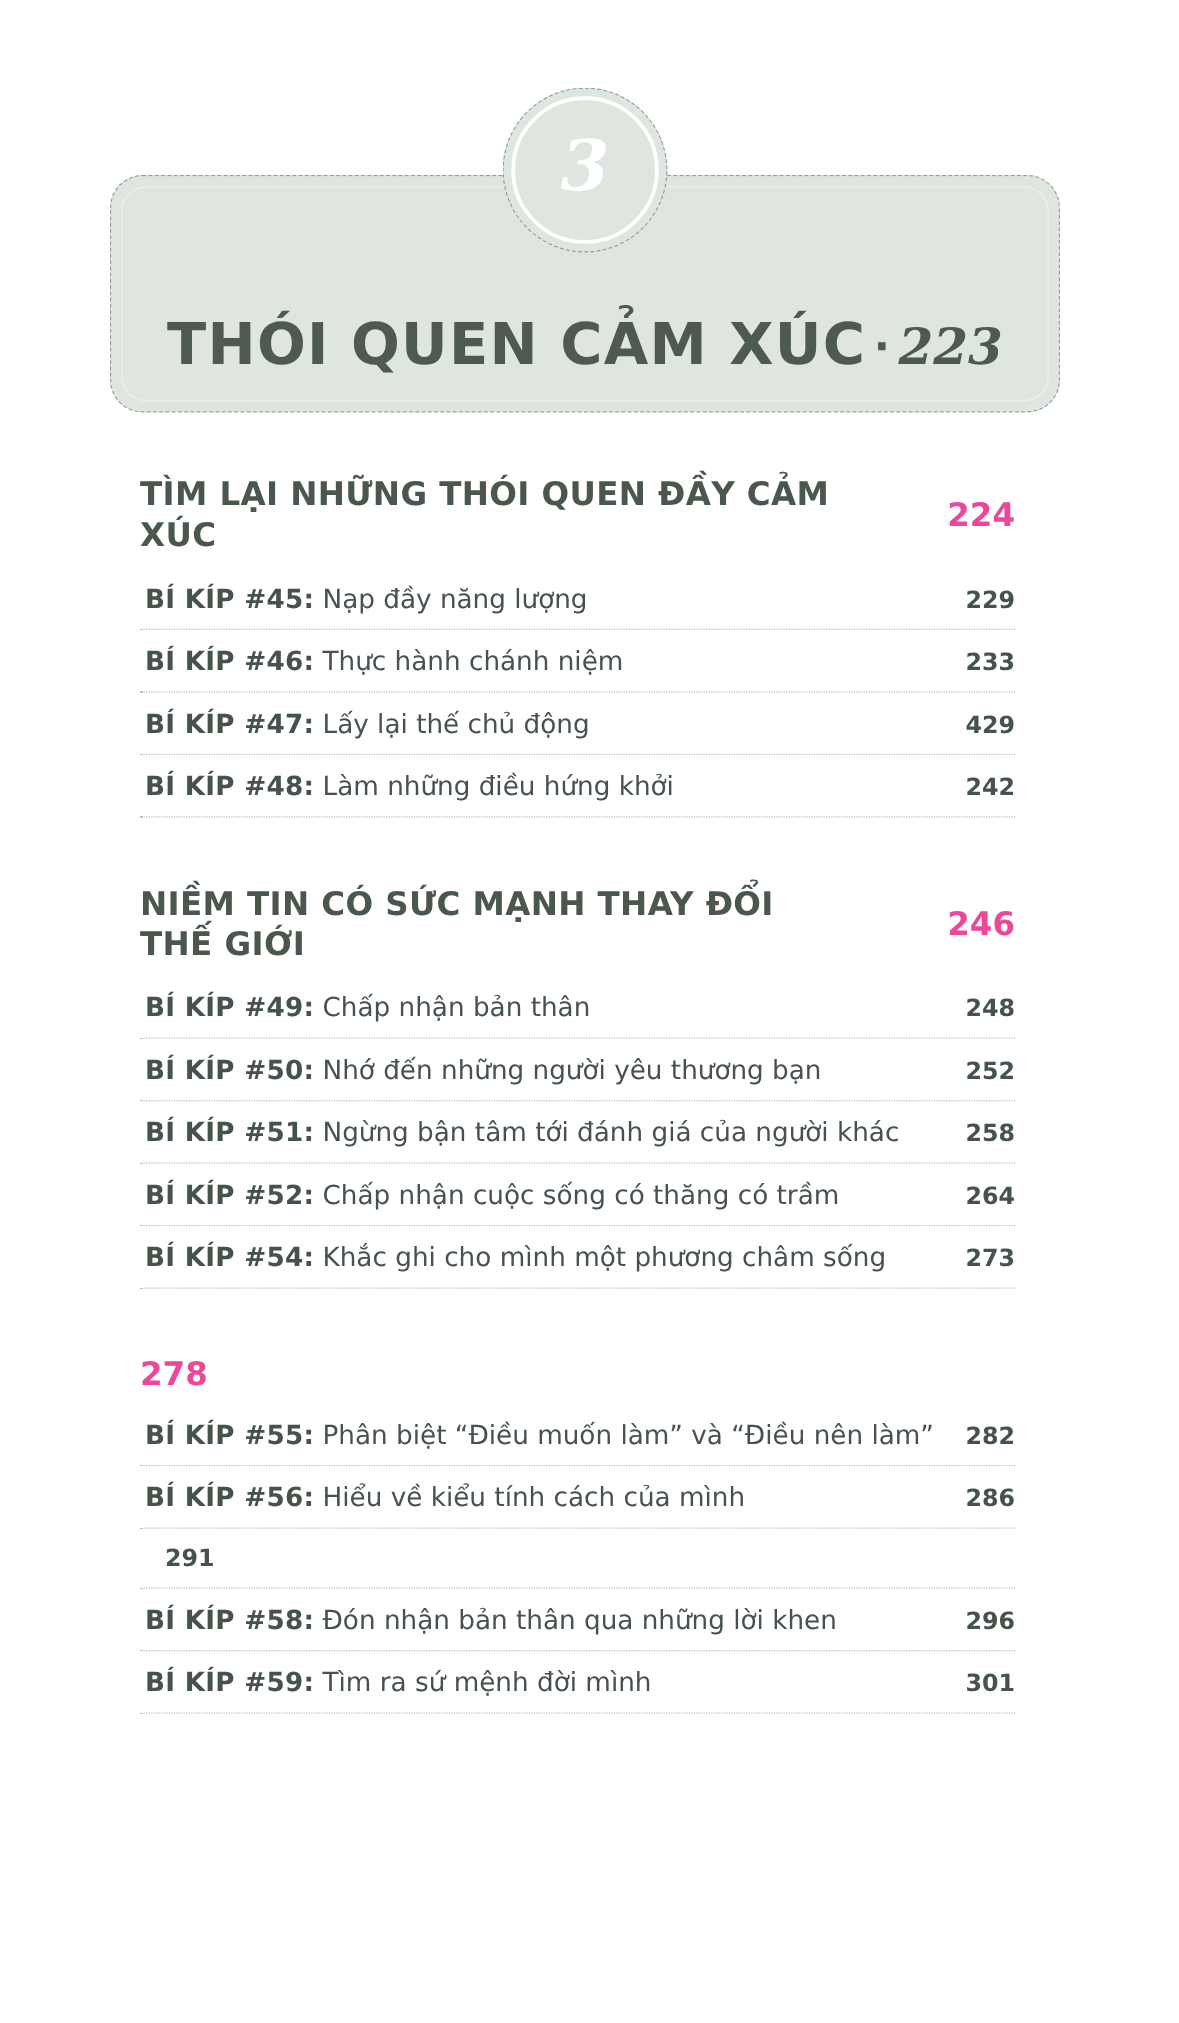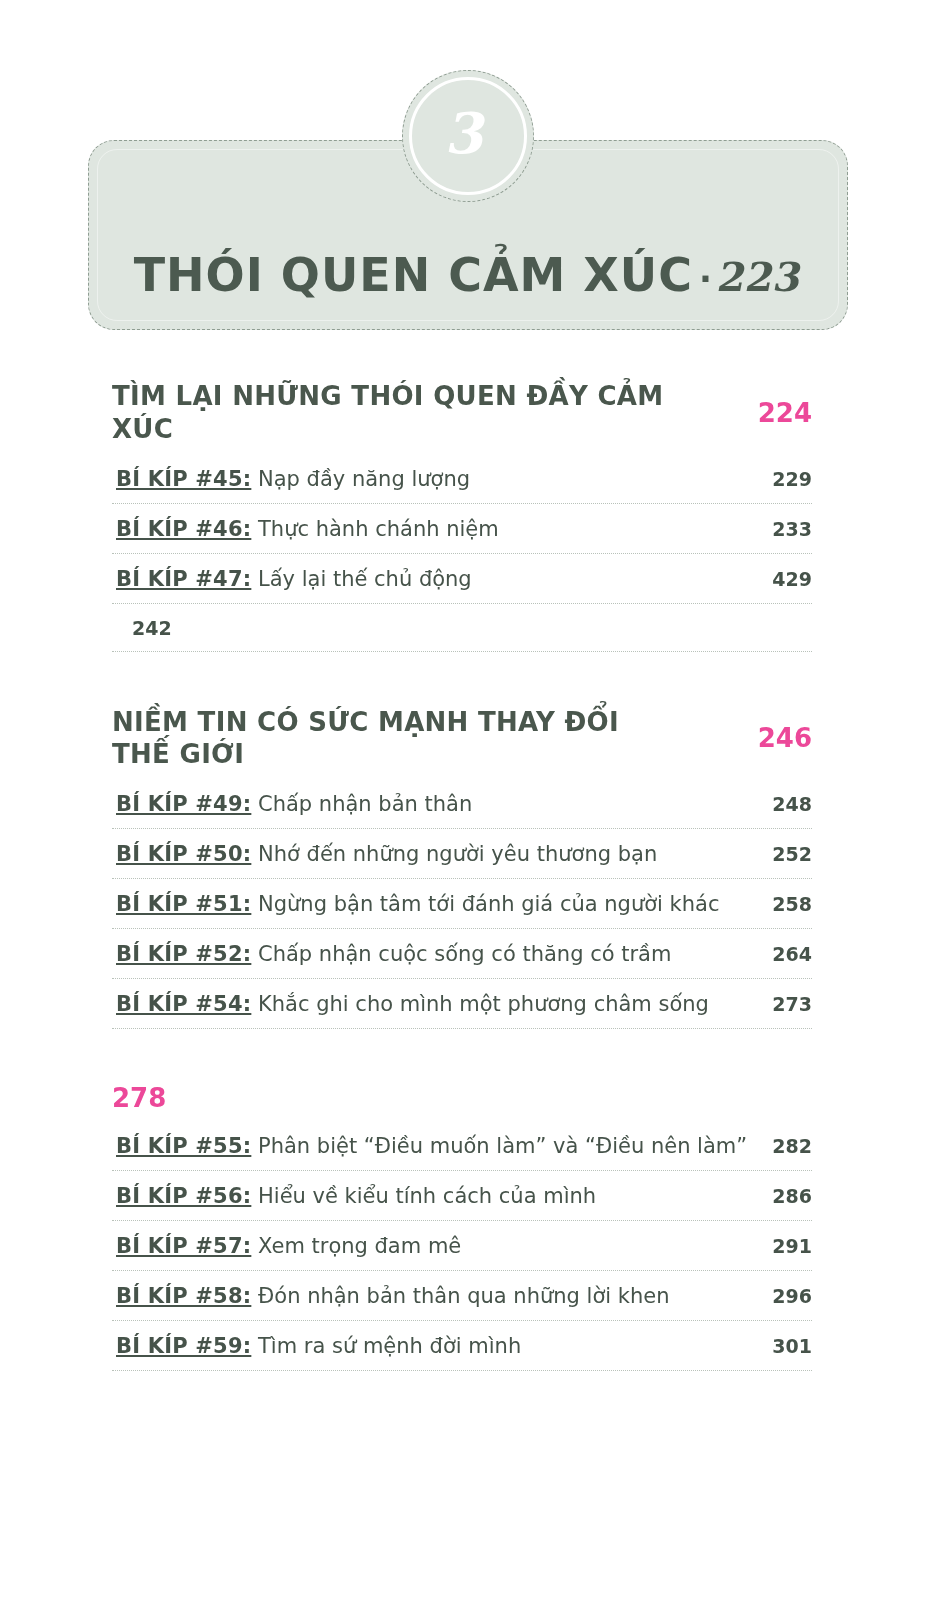--- a/index.html
+++ b/index.html
@@ -140,21 +140,20 @@
     border-bottom: 1px dotted #b9c2ba;
     padding: 13px 0 12px 4px;
     font-size: 21px;
     color: #46534a;
   }
   .entry:last-child { border-bottom: 1px dotted #b9c2ba; }
   .entry .label { white-space: nowrap; }
   .entry .label .tip {
     font-weight: bold;
     letter-spacing: 0.2px;
-    text-decoration: underline;
   }
   .entry .pageno {
     font-weight: bold;
     font-size: 19px;
     color: #46534a;
     padding-left: 16px;
   }
   .section-gap { height: 40px; }
 </style>
 </head>
@@ -187,20 +186,21 @@
     </div>
     <div class="entry">
       <div class="label"><span class="tip">BÍ KÍP #46:</span><span> Thực hành chánh niệm</span></div>
       <div class="pageno">233</div>
     </div>
     <div class="entry">
       <div class="label"><span class="tip">BÍ KÍP #47:</span><span> Lấy lại thế chủ động</span></div>
       <div class="pageno">429</div>
     </div>
     <div class="entry">
+      <div class="label"><span class="tip">BÍ KÍP #48:</span><span> Làm những điều hứng khởi</span></div>
       <div class="pageno">242</div>
     </div>
   </div>
 
   <div class="section-gap"></div>
 
   <div class="section">
     <div class="section-head">
       <div class="title">NIỀM TIN CÓ SỨC MẠNH THAY ĐỔI THẾ GIỚI</div>
       <div class="pageno">246</div>
@@ -235,21 +235,20 @@
     </div>
     <div class="entry">
       <div class="label"><span class="tip">BÍ KÍP #55:</span><span> Phân biệt “Điều muốn làm” và “Điều nên làm”</span></div>
       <div class="pageno">282</div>
     </div>
     <div class="entry">
       <div class="label"><span class="tip">BÍ KÍP #56:</span><span> Hiểu về kiểu tính cách của mình</span></div>
       <div class="pageno">286</div>
     </div>
     <div class="entry">
-      <div class="label"><span class="tip">BÍ KÍP #57:</span><span> Xem trọng đam mê</span></div>
       <div class="pageno">291</div>
     </div>
     <div class="entry">
       <div class="label"><span class="tip">BÍ KÍP #58:</span><span> Đón nhận bản thân qua những lời khen</span></div>
       <div class="pageno">296</div>
     </div>
     <div class="entry">
       <div class="label"><span class="tip">BÍ KÍP #59:</span><span> Tìm ra sứ mệnh đời mình</span></div>
       <div class="pageno">301</div>
     </div>

